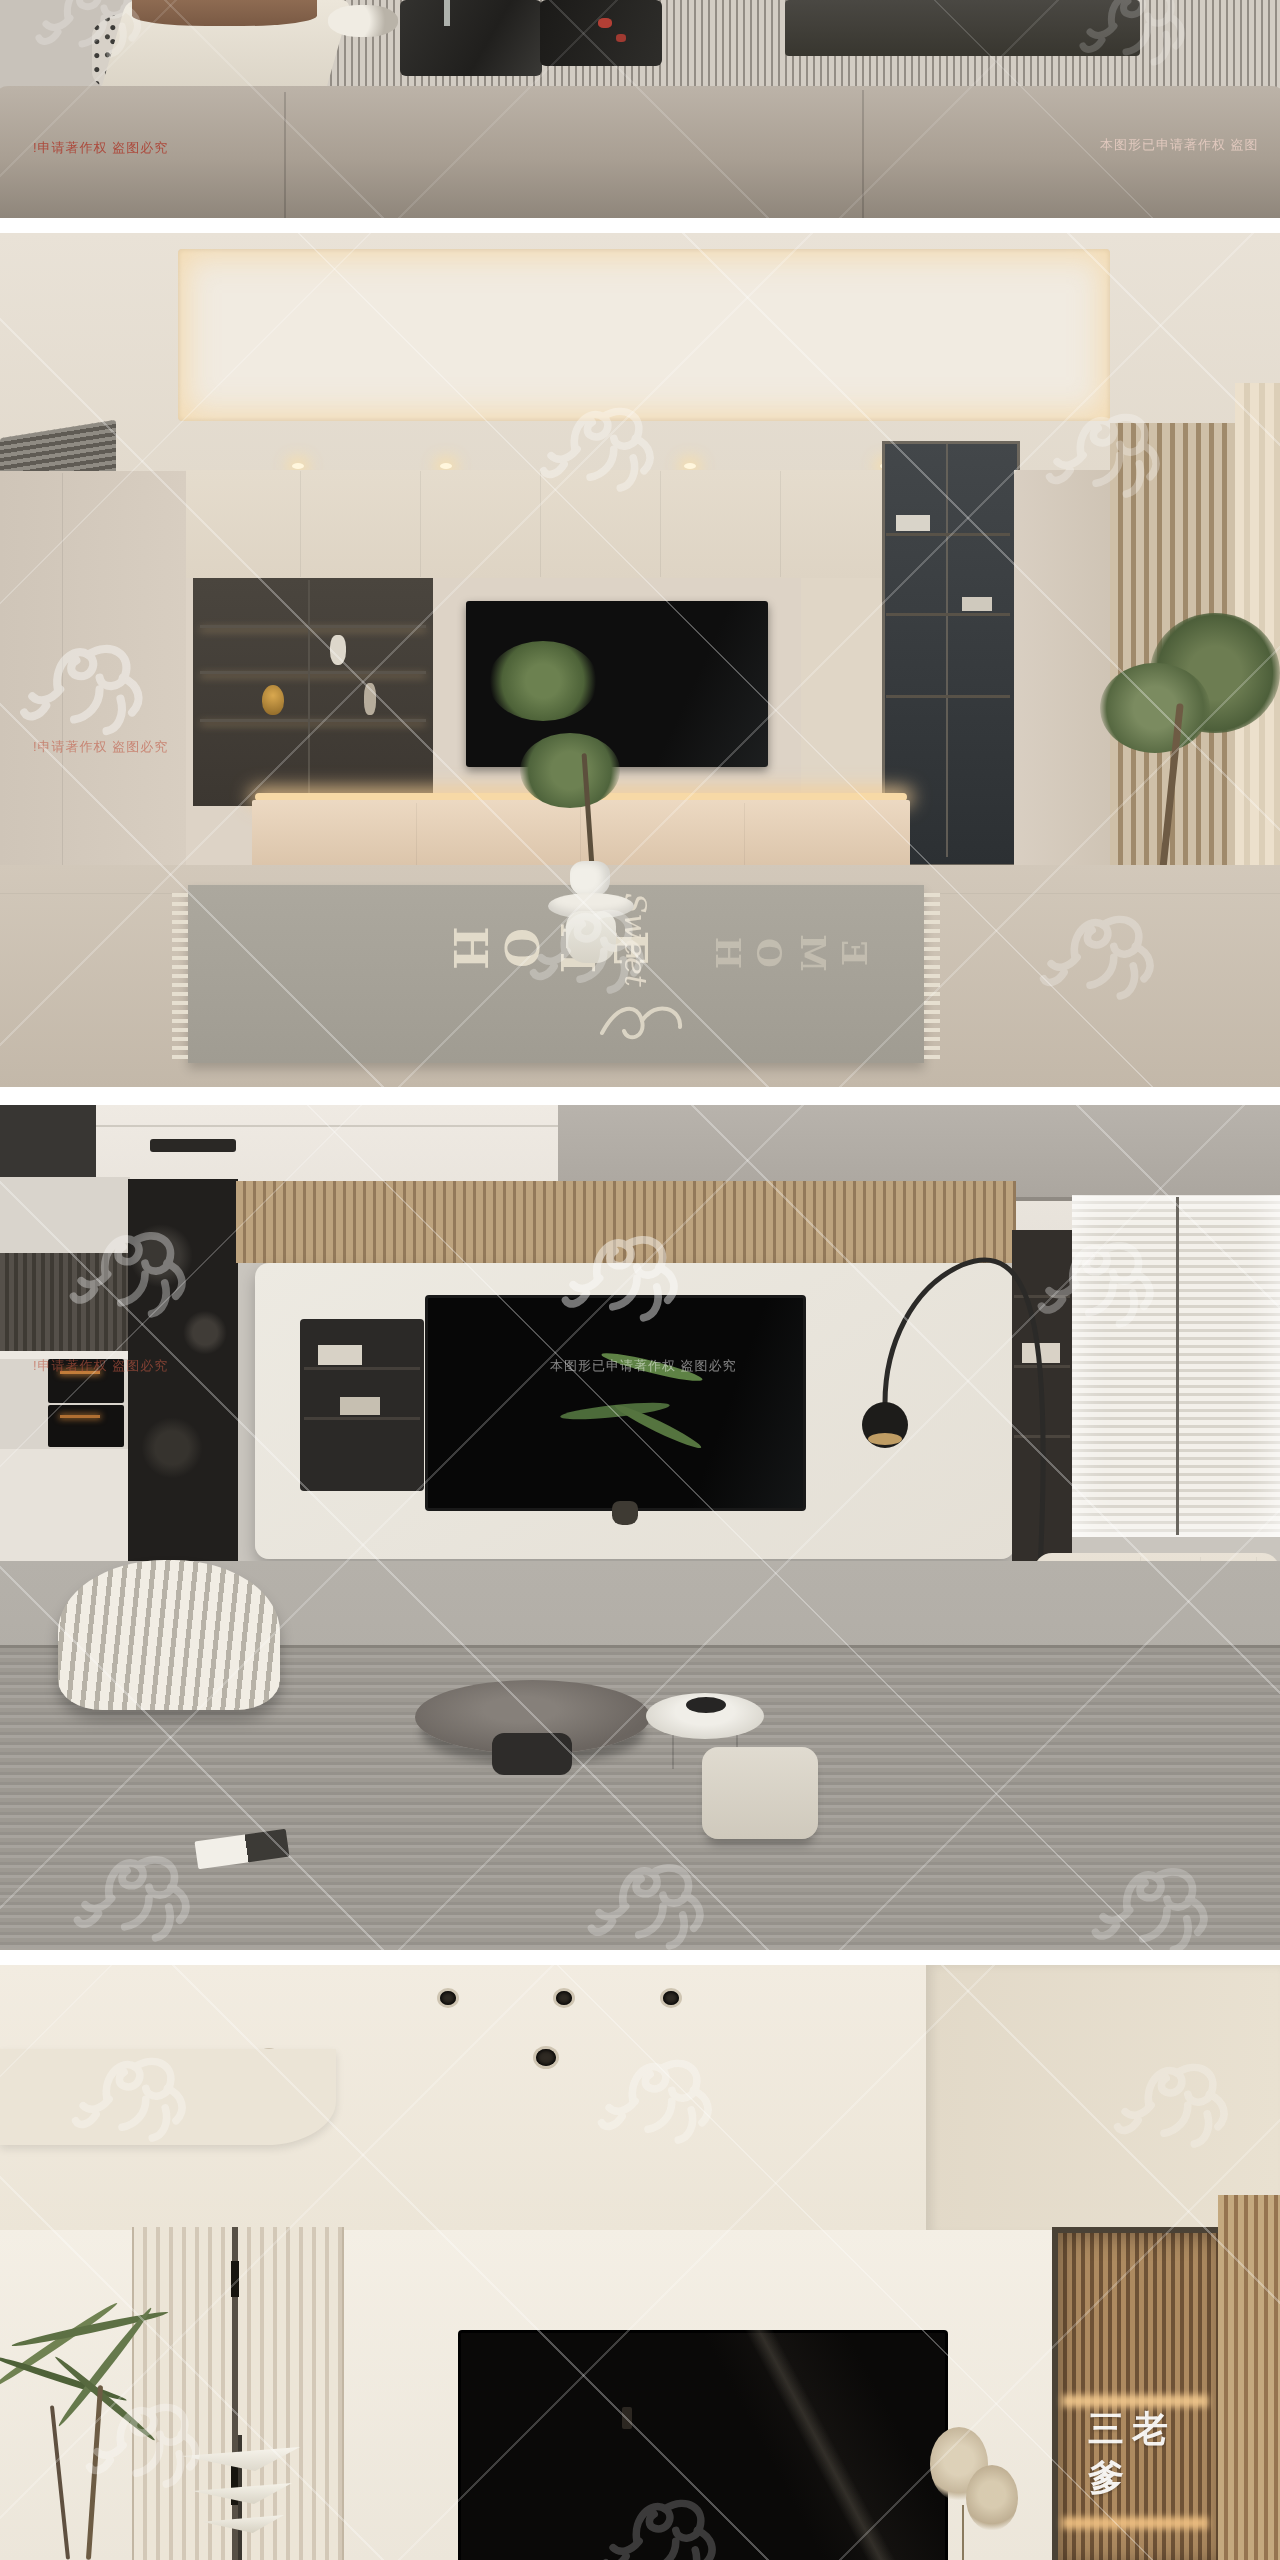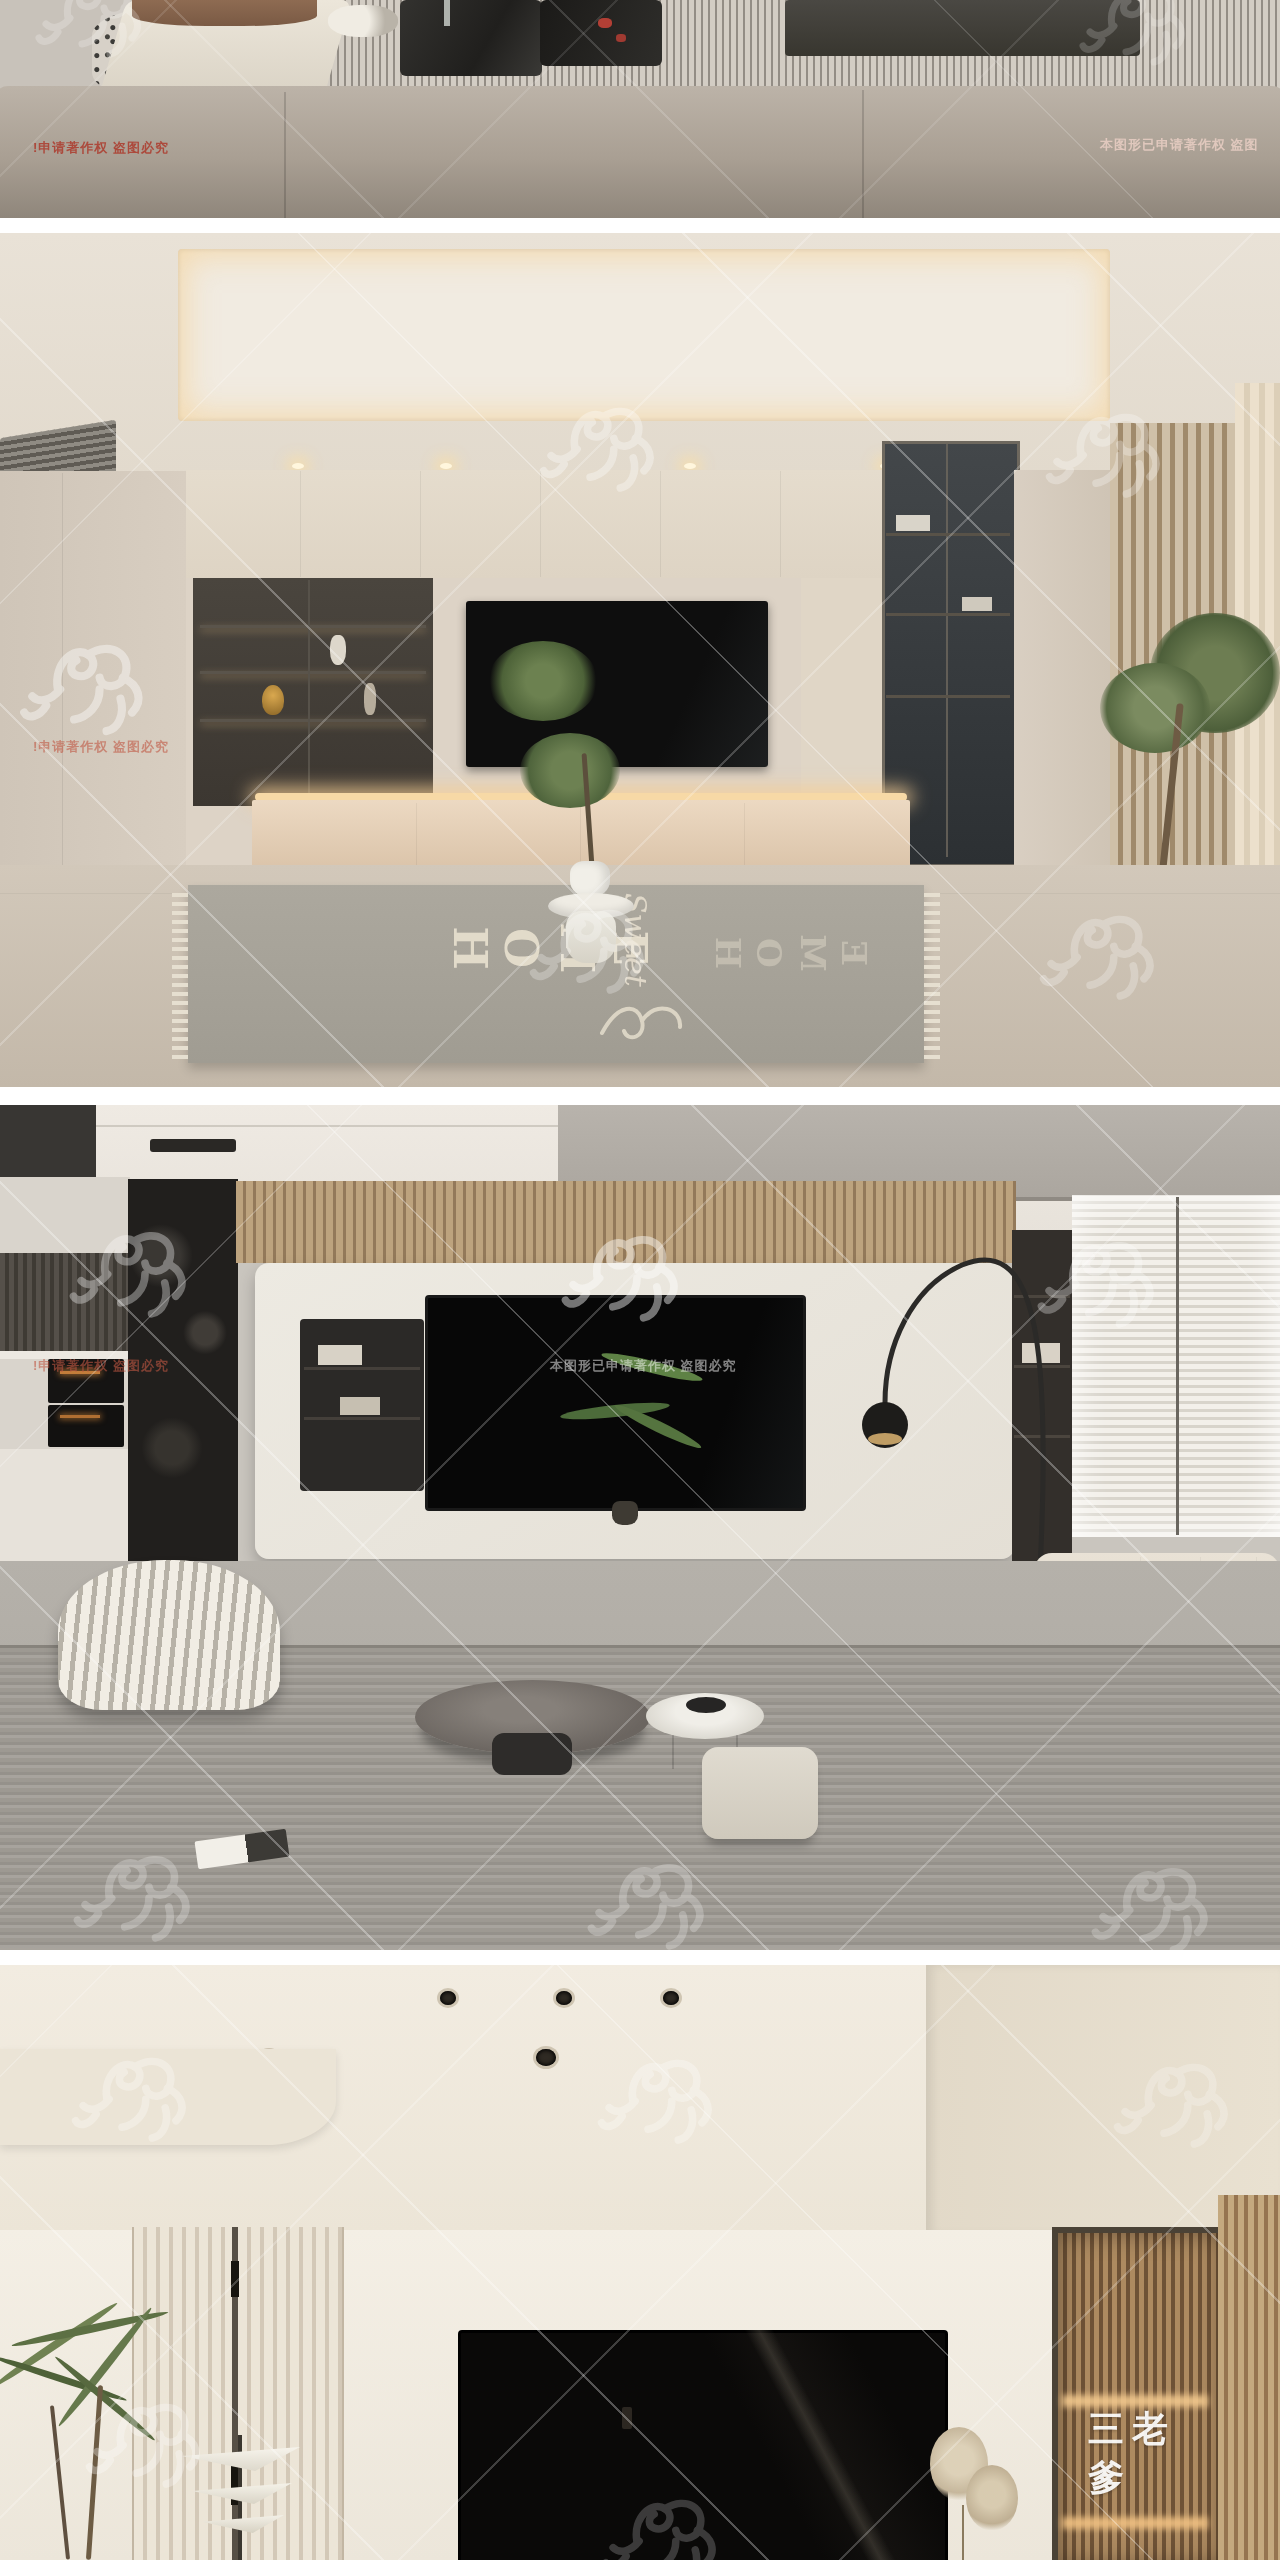--- a/index.html
+++ b/index.html
@@ -5,21 +5,21 @@
   html,body{margin:0;padding:0;background:#ffffff;}
   body{width:1280px;font-family:"Liberation Sans",sans-serif;}
   .page{position:relative;width:1280px;height:2560px;background:#ffffff;overflow:hidden;}
   .sec{position:absolute;left:0;width:1280px;overflow:hidden;background:#d8d2c8;}
   .abs{position:absolute;}
   .xlines{position:absolute;inset:0;pointer-events:none;
     background:
       repeating-linear-gradient(45deg,transparent 0 270px,rgba(255,255,255,.30) 270px 272px),
       repeating-linear-gradient(-45deg,transparent 0 310px,rgba(255,255,255,.22) 310px 312px);}
   .horse{position:absolute;opacity:.34;filter:blur(.6px);pointer-events:none;}
-  .wmtext{position:absolute;font-size:13px;letter-spacing:1px;white-space:nowrap;filter:blur(.3px);font-weight:bold;}
+  .wmtext{position:absolute;font-size:13px;letter-spacing:1px;white-space:nowrap;filter:blur(.3px);}
   .red{color:rgba(172,62,48,.88);}
   .redfaint{color:rgba(192,86,66,.60);}
   .pale{color:rgba(238,210,200,.78);}
   .graywm{color:rgba(255,255,255,.50);}
   .seam{position:absolute;background:rgba(0,0,0,.15);}
   .spot{position:absolute;width:12px;height:6px;border-radius:50%;background:#fff6dd;
         box-shadow:0 0 16px 5px rgba(255,224,160,.85);}
   .downlight{position:absolute;border-radius:50%;background:#2f2a23;
         box-shadow:inset 0 0 4px 1px #000, 0 0 0 3px #cfc5b2;}
   .rug-letters{position:absolute;display:flex;gap:10px;font-family:"DejaVu Serif",serif;

